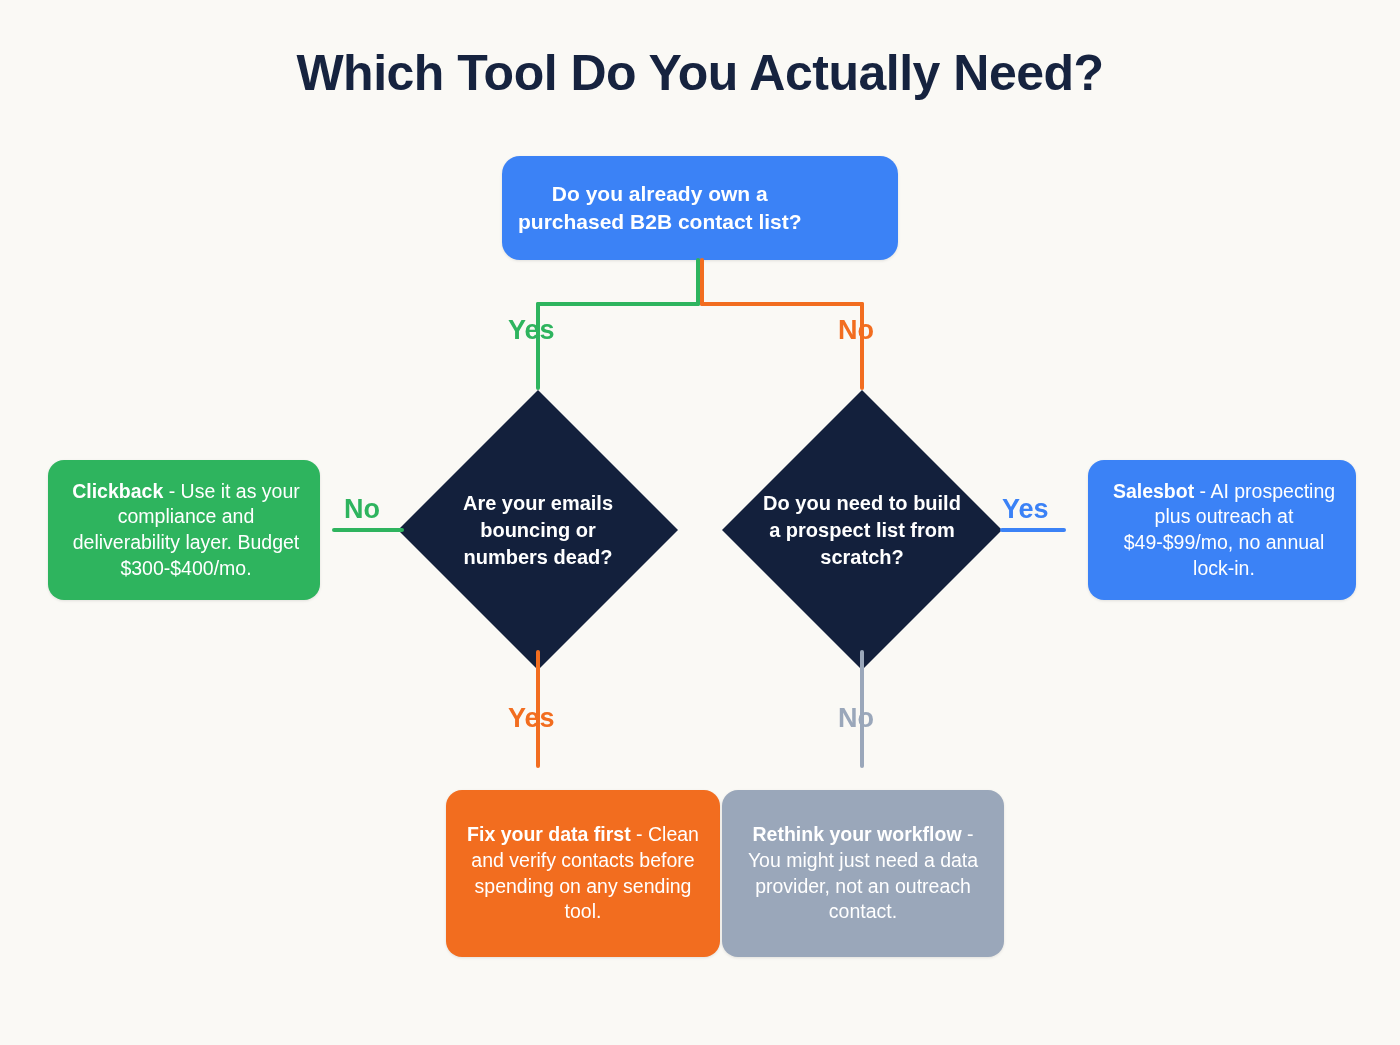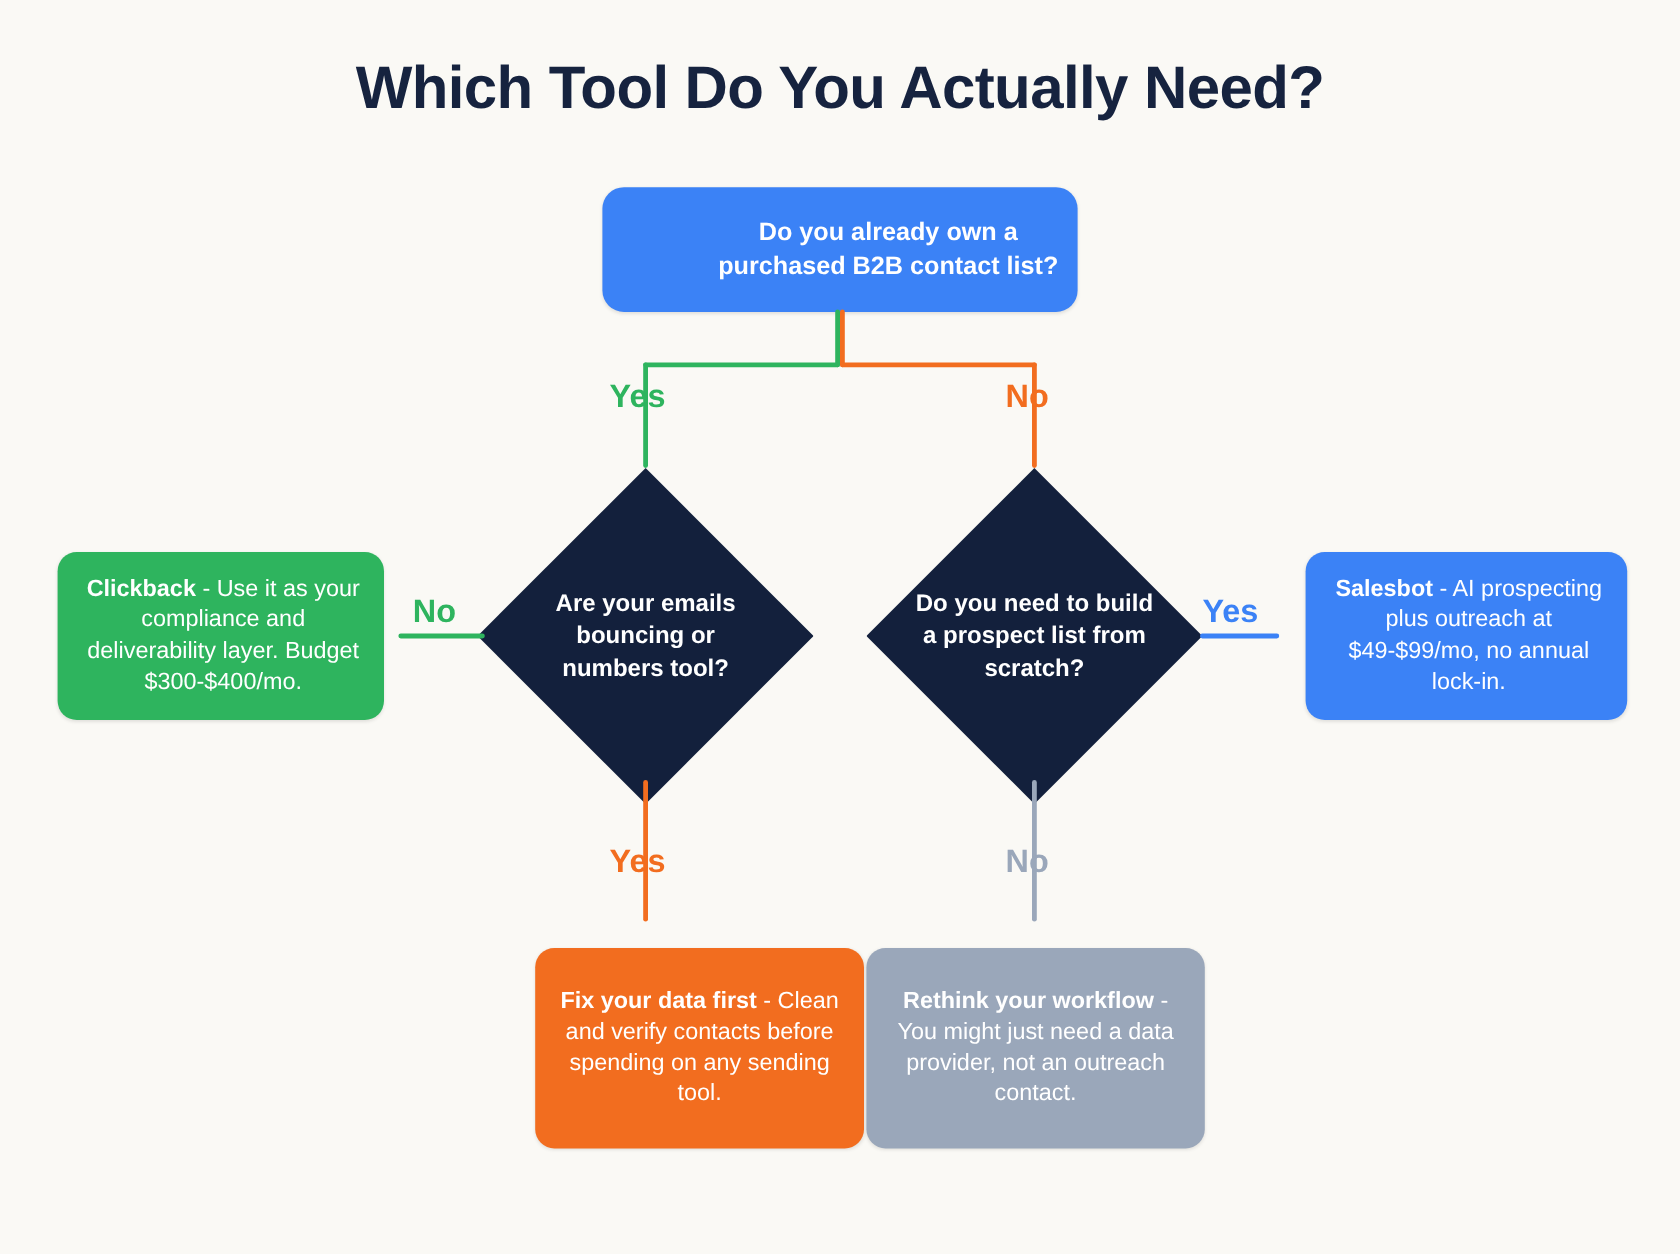--- a/index.html
+++ b/index.html
@@ -33,21 +33,21 @@
     font-family: "Liberation Sans", sans-serif;
   }
 
   
   .node-box {
     position: absolute;
     box-sizing: border-box;
     border-radius: 16px;
     display: flex;
     align-items: center;
-    justify-content: flex-end;
+    justify-content: flex-start;
     text-align: center;
     color: #ffffff;
     font-size: 20px;
     line-height: 1.32;
     padding: 10px 16px;
     box-shadow: 0 1px 3px rgba(0,0,0,0.10);
   }
   .node-box .txt { display: block; }
   .node-box b { font-weight: bold; }
 
@@ -211,21 +211,21 @@
 
   <div class="edge-label l-green" style="left:508px; top:315px;">Yes</div>
   <div class="edge-label l-orange" style="left:838px; top:315px;">No</div>
 
   <div class="diamond-wrap" id="diamond-left">
     <div class="diamond-shape"></div>
     <div class="diamond-label">
       <span>
         <span class="txt">Are your emails</span>
         <span class="txt">bouncing or</span>
-        <span class="txt">numbers tool?</span>
+        <span class="txt">numbers dead?</span>
       </span>
     </div>
   </div>
 
   <div class="diamond-wrap" id="diamond-right">
     <div class="diamond-shape"></div>
     <div class="diamond-label">
       <span>
         <span class="txt">Do you need to</span>
         <span class="txt">build a prospect</span>

